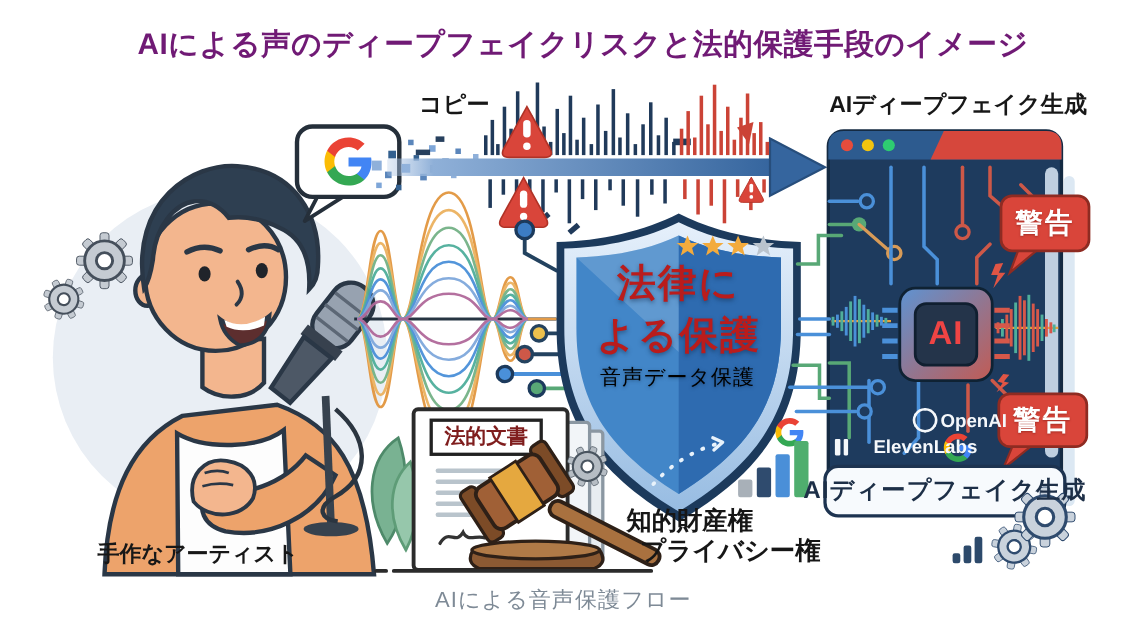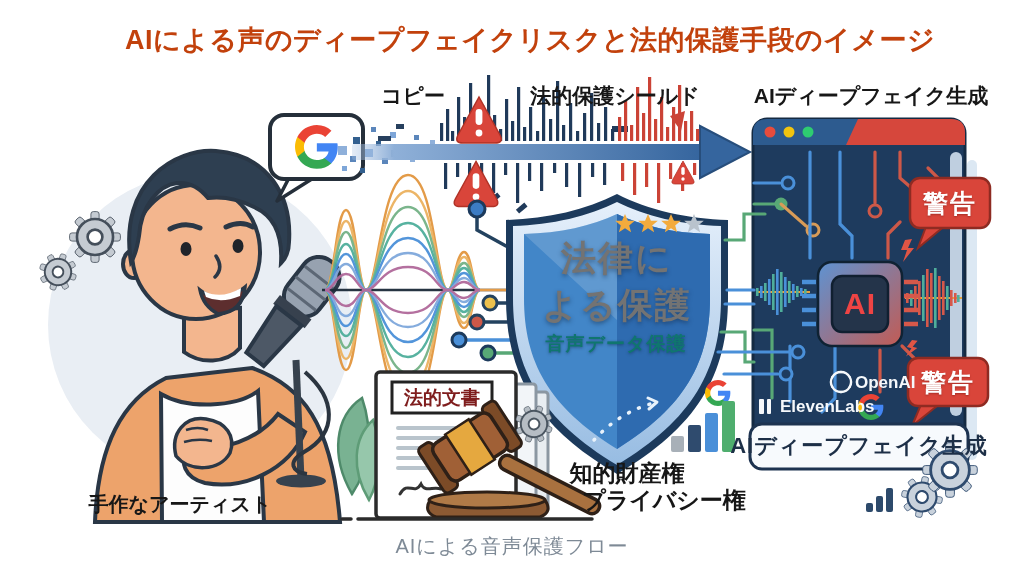--- a/index.html
+++ b/index.html
@@ -1,32 +1,32 @@
 <!DOCTYPE html>
 <html><head>
 <meta charset="utf-8">
 <style>
   html,body{margin:0;padding:0;background:#fff;}
   .stage{position:relative;width:1024px;height:572px;background:#ffffff;overflow:hidden;
          font-family:"Liberation Sans",sans-serif;color:#1b1b1b;}
   .stage svg.art{position:absolute;left:0;top:0;}
   .t{position:absolute;white-space:nowrap;line-height:1.05;}
   .ctr{transform:translateX(-50%);text-align:center;}
-  .title{font-size:27px;font-weight:800;letter-spacing:.5px;color:#c2410c;}
+  .title{font-size:27px;font-weight:800;letter-spacing:.5px;color:#701a75;}
   .seclabel{font-size:21px;font-weight:800;color:#171717;}
-  .shield-big{font-size:35px;font-weight:800;color:#737373;text-shadow:0 2px 4px rgba(16,40,70,.5);letter-spacing:2px;}
-  .shield-sub{font-size:19px;font-weight:700;color:#0f766e;text-shadow:0 1px 3px rgba(16,40,70,.5);letter-spacing:1px;}
+  .shield-big{font-size:35px;font-weight:800;color:#b91c1c;text-shadow:0 2px 4px rgba(16,40,70,.5);letter-spacing:2px;}
+  .shield-sub{font-size:19px;font-weight:400;color:#000000;text-shadow:0 1px 3px rgba(16,40,70,.5);letter-spacing:1px;}
   .warnbadge{font-size:25px;font-weight:800;color:#fff;letter-spacing:2px;text-shadow:0 1px 2px rgba(90,10,5,.4);}
   .chip{font-size:30px;font-weight:800;color:#ef4444;letter-spacing:1px;}
   .logotext{font-size:17px;font-weight:700;color:#f5f8fb;}
   .footerlbl{font-size:22px;font-weight:800;color:#1d2f47;letter-spacing:1px;}
   .doclbl{font-size:19px;font-weight:800;color:#7f1d1d;}
   .rights{font-size:23px;font-weight:800;color:#161616;}
   .caption{font-size:20px;font-weight:400;color:#7e8a96;letter-spacing:1px;}
-  .elv{display:flex;align-items:center;gap:9px;}
+  .elv{display:flex;align-items:center;gap:23px;}
   .elv .bars{display:flex;gap:3px;}
   .elv .bars i{display:block;width:4.5px;height:15px;background:#f5f8fb;border-radius:1px;}
 </style>
 </head>
 <body>
 
 <div class="stage">
 
 <svg class="art" width="1024" height="572" viewBox="0 0 1024 572">
   <defs>
@@ -424,21 +424,20 @@
     <rect x="671" y="436" width="13" height="16" rx="2" fill="#a8b0b8"></rect>
     <rect x="688" y="425" width="13" height="27" rx="2" fill="#2f4b6e"></rect>
     <rect x="705" y="413" width="13" height="39" rx="2" fill="#4a8fd8"></rect>
     <rect x="722" y="401" width="13" height="51" rx="2" fill="#4fae6e"></rect>
   </g>
 </svg>
 
 <div class="t title ctr" style="left:530px;top:26px;">AIによる声のディープフェイクリスクと法的保護手段のイメージ</div>
 
 <div class="t seclabel ctr" style="left:413px;top:85px;">コピー</div>
-<div class="t seclabel ctr" style="left:615px;top:85px;">法的保護シールド</div>
 <div class="t seclabel ctr" style="left:871px;top:85px;">AIディープフェイク生成</div>
 
 <div class="t shield-big ctr" style="left:617px;top:240px;">法律に</div>
 <div class="t shield-big ctr" style="left:617px;top:287px;">よる保護</div>
 <div class="t shield-sub ctr" style="left:616px;top:334px;">音声データ保護</div>
 
 <div class="t warnbadge ctr" style="left:950px;top:190px;">警告</div>
 <div class="t warnbadge ctr" style="left:948px;top:369px;">警告</div>
 
 <div class="t chip ctr" style="left:860px;top:288px;">AI</div>

